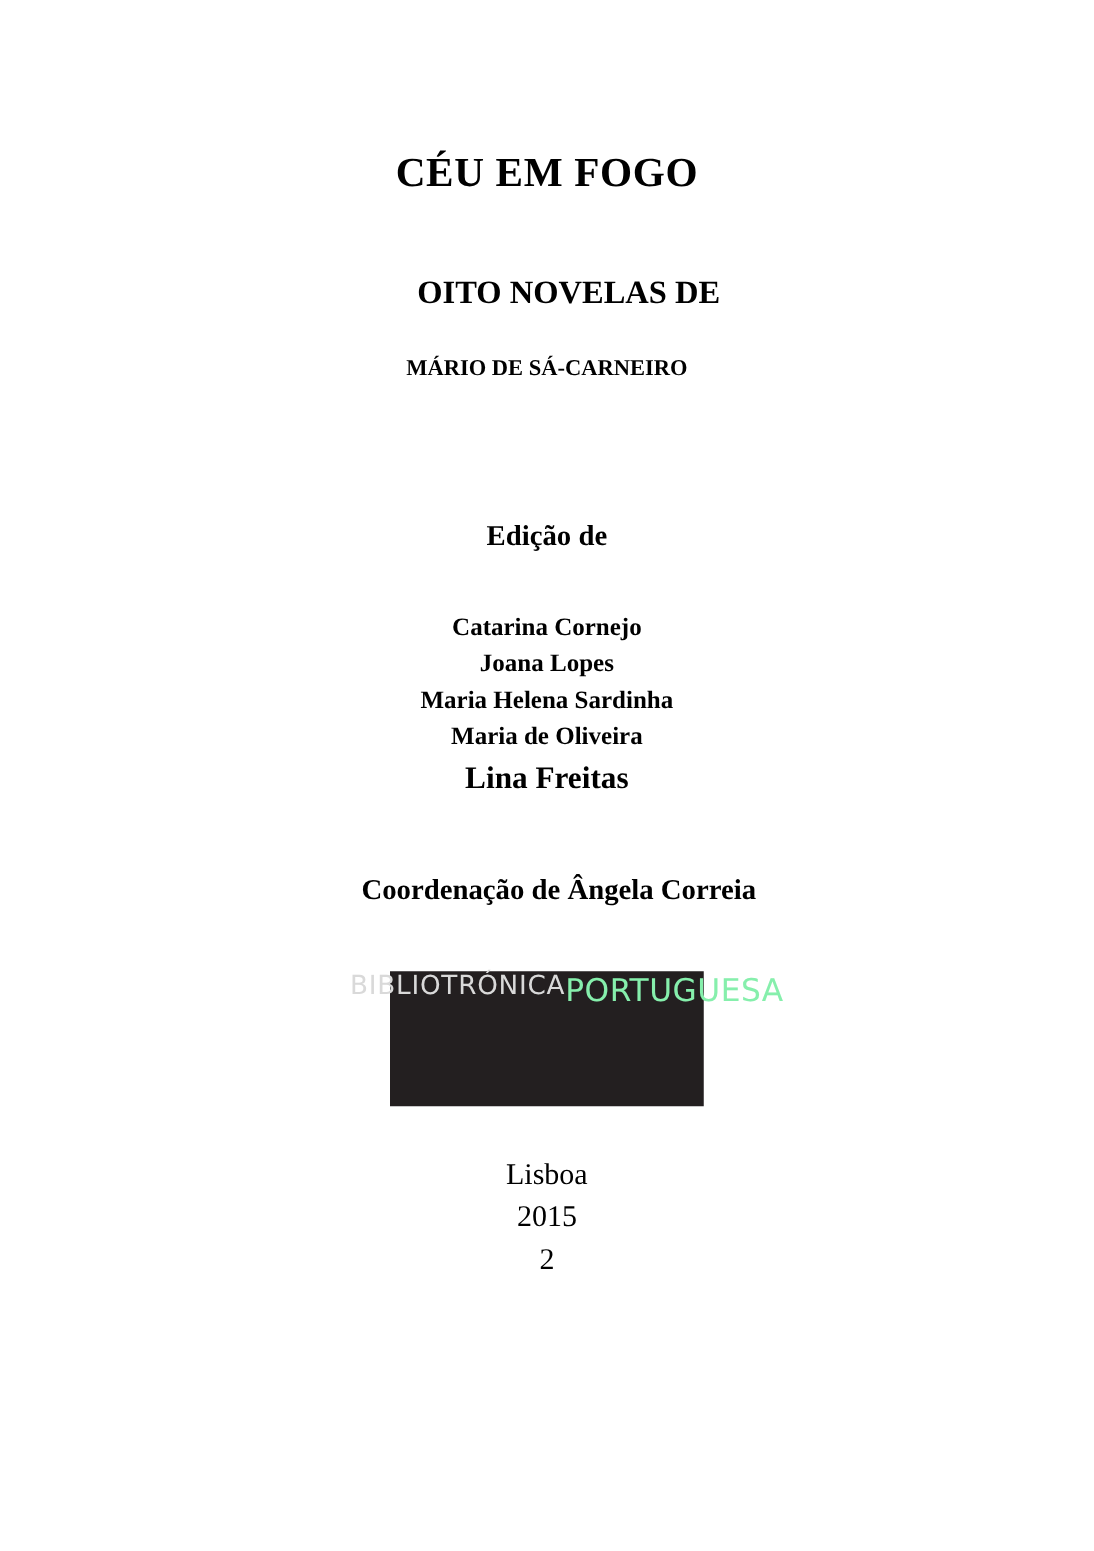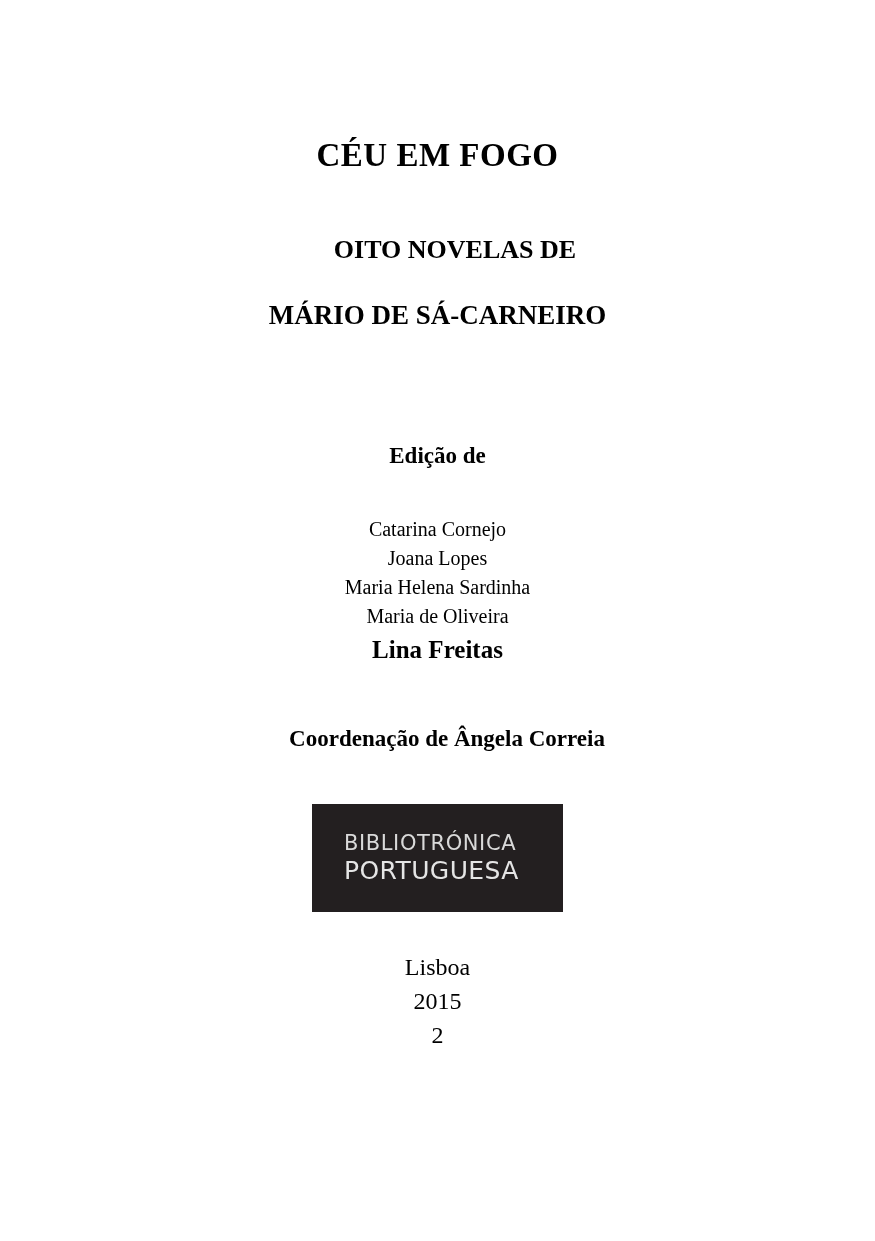--- a/index.html
+++ b/index.html
@@ -13,21 +13,20 @@
     font-family: "Liberation Serif", "DejaVu Serif", serif;
     color: #000000;
     overflow: hidden;
   }
   .page {
     position: relative;
     width: 875px;
     height: 1216px;
     background: #ffffff;
     box-sizing: border-box;
-    margin-top: 16px;
   }
   .content {
     position: absolute;
     left: 0;
     top: 0;
     width: 875px;
     text-align: center;
   }
   .title {
     font-size: 33px;
@@ -37,34 +36,34 @@
     line-height: 1.2;
   }
   .subtitle1 {
     font-size: 26px;
     font-weight: bold;
     margin-top: 58px;
     line-height: 1.25;
     padding-left: 35px;
   }
   .subtitle2 {
-    font-size: 27px;
+    font-size: 18px;
     font-weight: bold;
     margin-top: 33px;
     line-height: 1.25;
   }
   .edition-label {
     font-size: 23px;
     font-weight: bold;
     margin-top: 110px;
   }
   .editors {
     margin-top: 46px;
     font-size: 20px;
-    font-weight: normal;
+    font-weight: bold;
     line-height: 1.45;
   }
   .editors div {
     line-height: 1.45;
   }
   .revision-label {
     font-size: 23px;
     font-weight: bold;
     margin-top: 44px;
   }
@@ -82,36 +81,35 @@
   .logo-wrap {
     margin-top: 52px;
     display: flex;
     justify-content: center;
   }
   .logo {
     width: 251px;
     height: 108px;
     background: #231f20;
     display: flex;
-    flex-direction: column;
     align-items: flex-start;
     justify-content: center;
     padding-left: 32px;
     box-sizing: border-box;
   }
   .logo-line1 {
     font-family: "DejaVu Sans", "Liberation Sans", sans-serif;
     color: #d9d9d9;
     font-size: 21px;
     letter-spacing: 0.6px;
     line-height: 1.08;
   }
   .logo-line2 {
     font-family: "DejaVu Sans", "Liberation Sans", sans-serif;
-    color: #e5e5e5;
+    color: #86efac;
     font-size: 25px;
     letter-spacing: 0.4px;
     line-height: 1.08;
     margin-top: 2px;
   }
   .imprint {
     margin-top: 38px;
     font-size: 24px;
     line-height: 1.42;
   }

